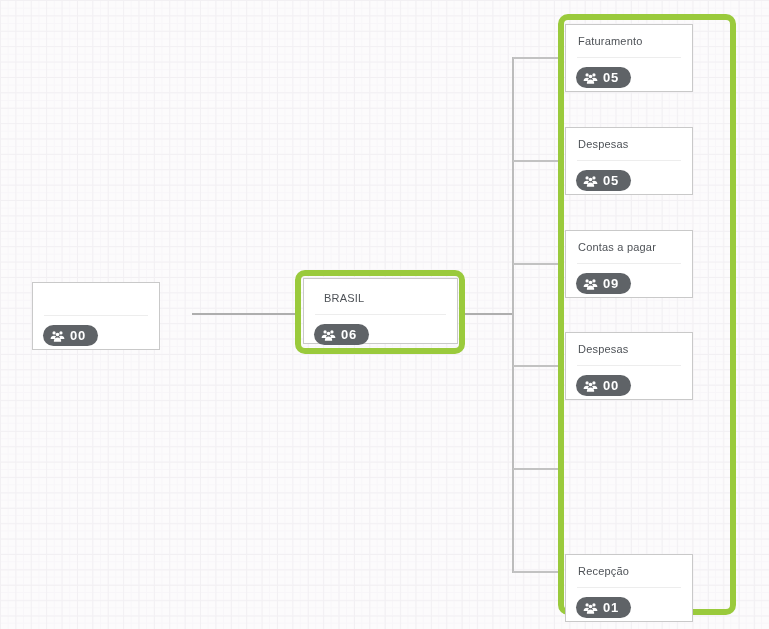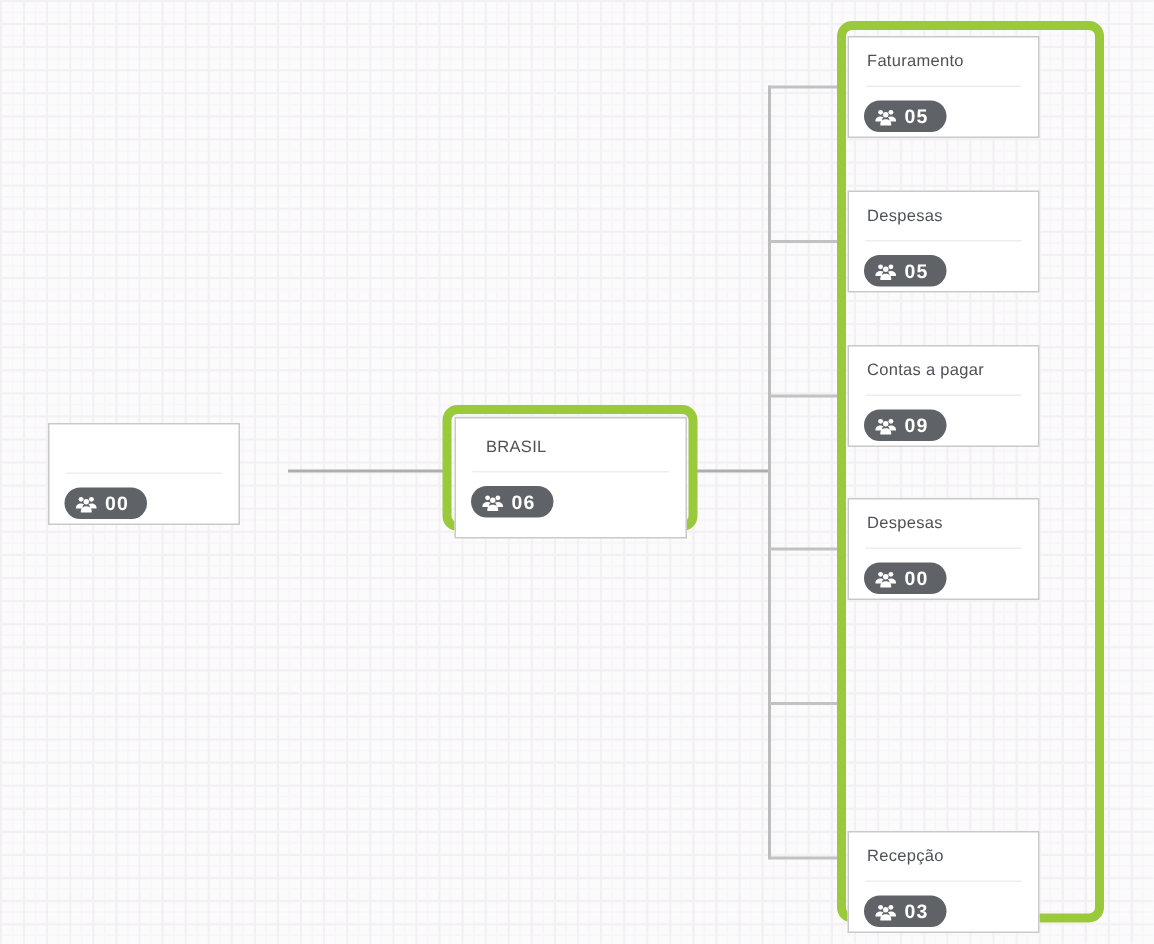--- a/index.html
+++ b/index.html
@@ -25,21 +25,21 @@
   #frame-brasil{left:295px;top:270px;width:170px;height:84px;}
   
   .card{position:absolute;width:128px;height:68px;background:#fff;border:1px solid #c9c9c9;box-sizing:border-box;}
   .card-title{position:absolute;top:10px;left:12px;right:8px;font-size:11px;color:#4e5257;letter-spacing:.2px;white-space:nowrap;overflow:hidden;}
   .card-sep{position:absolute;top:32px;left:11px;right:11px;border-top:1px solid #ededed;}
   .badge{position:absolute;top:42px;left:10px;height:21px;border-radius:11px;background:#5f6367;color:#fff;
          display:inline-flex;align-items:center;gap:5px;padding:0 12px 0 7px;
          font-size:13px;font-weight:bold;letter-spacing:.8px;}
   .badge svg{display:block;}
   #card-root{left:32px;top:282px;}
-  #card-brasil{left:303px;top:278px;width:155px;height:81px;}
+  #card-brasil{left:303px;top:278px;width:155px;height:66px;}
   .child{left:565px;}
   #card-c0{top:24px;}  #card-c1{top:127px;} #card-c2{top:230px;}
   #card-c3{top:332px;} #card-c4{top:435px;} #card-c5{top:506px;margin-top:48px;}
 </style>
 </head>
 <body>
 
 <div class="canvas">
 
   <div class="hline" style="left:192px;top:313px;width:104px;"></div>
@@ -185,17 +185,17 @@
             <g fill="#fff">
               <circle cx="6.5" cy="4" r="2.6"></circle>
               <circle cx="17.5" cy="4" r="2.6"></circle>
               <path d="M1 13.2c0-2.9 2.4-4.7 5.5-4.7 1.2 0 2.3.3 3.2.8-1.1 1-1.7 2.3-1.7 3.9v.6H1z"></path>
               <path d="M23 13.2c0-2.9-2.4-4.7-5.5-4.7-1.2 0-2.3.3-3.2.8 1.1 1 1.7 2.3 1.7 3.9v.6H23z"></path>
               <circle cx="12" cy="6.5" r="2.9"></circle>
               <path d="M6.2 16.5c0-3.2 2.6-5.2 5.8-5.2s5.8 2 5.8 5.2v1.5H6.2z"></path>
             </g>
           </svg>
       </span>
-      <span>03</span>
+      <span>01</span>
     </div>
   </div>
 
 </div>
 
 </body></html>

